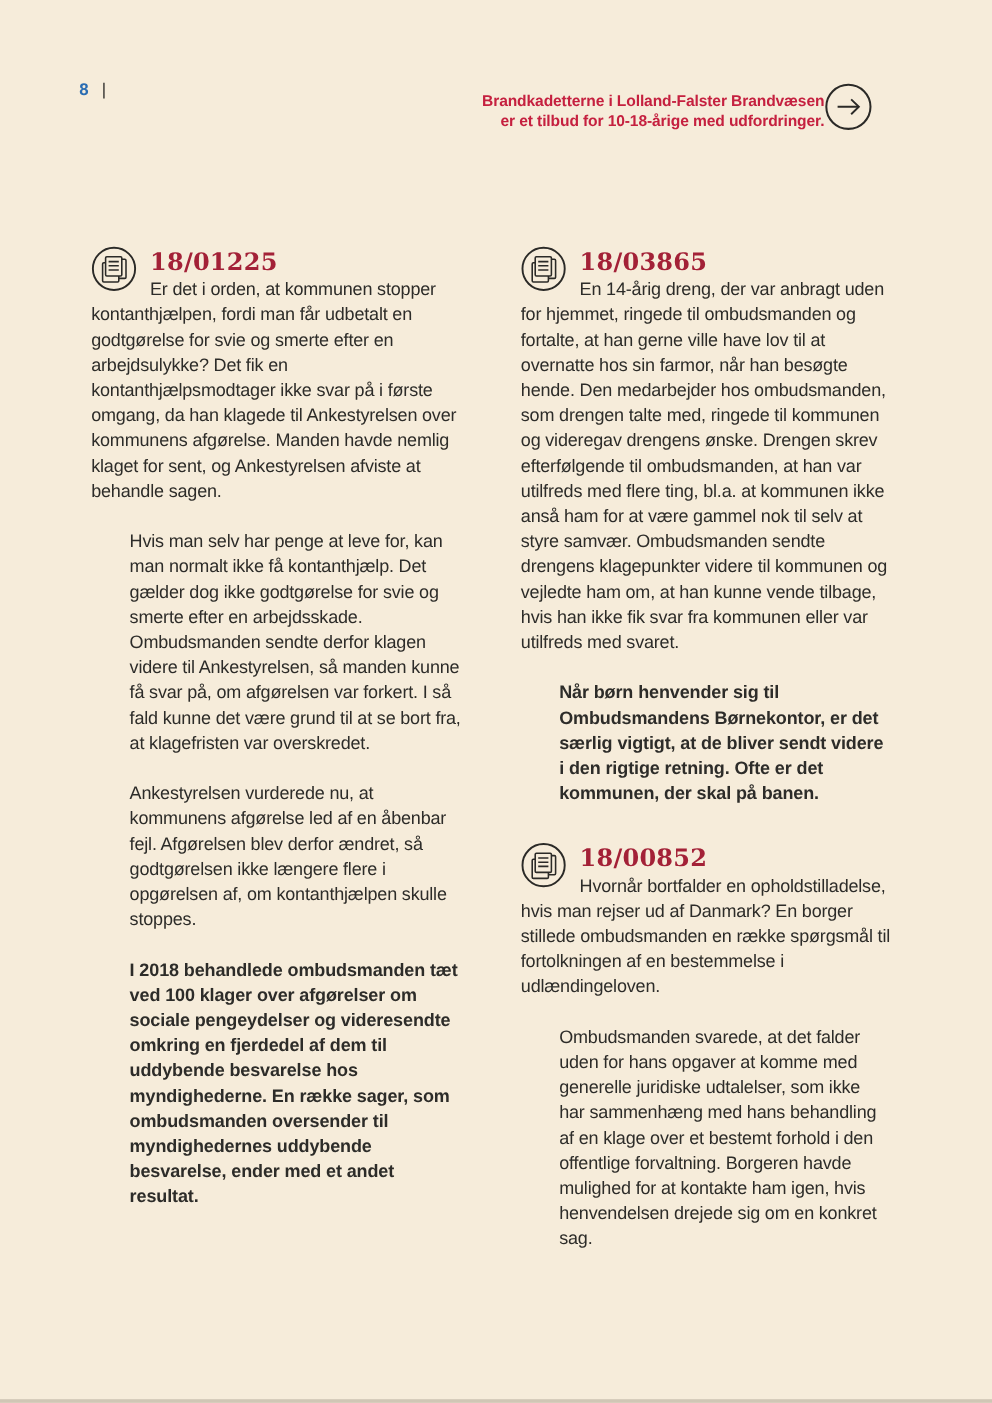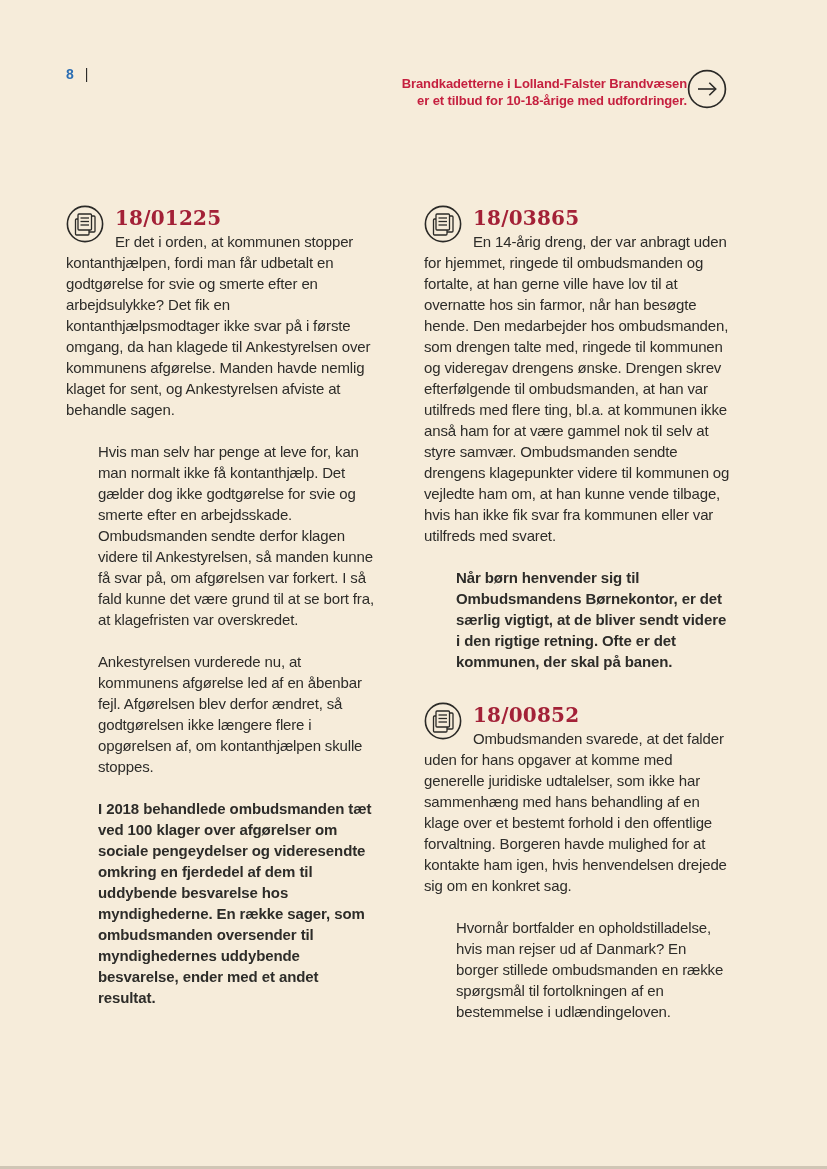--- a/index.html
+++ b/index.html
@@ -23,21 +23,21 @@
   .header-right { display: flex; align-items: flex-end; gap: 0; }
   .teaser {
     margin: 0; width: 292px;
     font-size: 13px; font-weight: 700; line-height: 16.5px;
     text-align: right; color: #c5203f; letter-spacing: -0.1px;
   }
   .arrow-circle { display: block; width: 40px; height: 40px; margin-top: 5px; cursor: pointer; }
 
   
   .columns {
-    position: absolute; top: 205px; left: 66px;
+    position: absolute; top: 205px; left: 76px;
     display: flex; gap: 50px;
   }
   .col { width: 308px; }
 
   section.case { margin: 0; }
   section.case + section.case { margin-top: 30px; }
 
   .doc-icon { float: left; width: 49px; height: 44px; }
   .case-no {
     margin: 0; font-family: "DejaVu Serif", serif;
@@ -127,21 +127,21 @@
             <circle class="stroke" cx="19" cy="19" r="17.6" stroke-width="1.6"></circle>
             <rect class="stroke" x="15.5" y="11" width="13.5" height="16" rx="1" stroke-width="1.3"></rect>
             <rect x="9.5" y="14" width="13.5" height="16" rx="1" fill="#f6ecda" stroke="#2b2a27" stroke-width="1.3"></rect>
             <rect x="12" y="9" width="13.5" height="16" rx="1" fill="#f6ecda" stroke="#2b2a27" stroke-width="1.3"></rect>
             <line class="stroke" x1="14.5" y1="13" x2="23" y2="13" stroke-width="1.3"></line>
             <line class="stroke" x1="14.5" y1="16.5" x2="23" y2="16.5" stroke-width="1.3"></line>
             <line class="stroke" x1="14.5" y1="20" x2="23" y2="20" stroke-width="1.3"></line>
           </svg>
         </span>
         <h2 class="case-no">18/00852</h2>
+        <p>Hvornår bortfalder en opholdstilladelse, hvis man rejser ud af Danmark? En borger stillede ombudsmanden en række spørgsmål til fortolkningen af en bestemmelse i udlændingeloven.</p>
         <p>Ombudsmanden svarede, at det falder uden for hans opgaver at komme med generelle juridiske udtalelser, som ikke har sammenhæng med hans behandling af en klage over et bestemt forhold i den offentlige forvaltning. Borgeren havde mulighed for at kontakte ham igen, hvis henvendelsen drejede sig om en konkret sag.</p>
-        <p>Hvornår bortfalder en opholdstilladelse, hvis man rejser ud af Danmark? En borger stillede ombudsmanden en række spørgsmål til fortolkningen af en bestemmelse i udlændingeloven.</p>
       </section>
     </div>
 
   </div>
 
   <div class="page-edge"></div>
 </div>
 
 </body></html>

